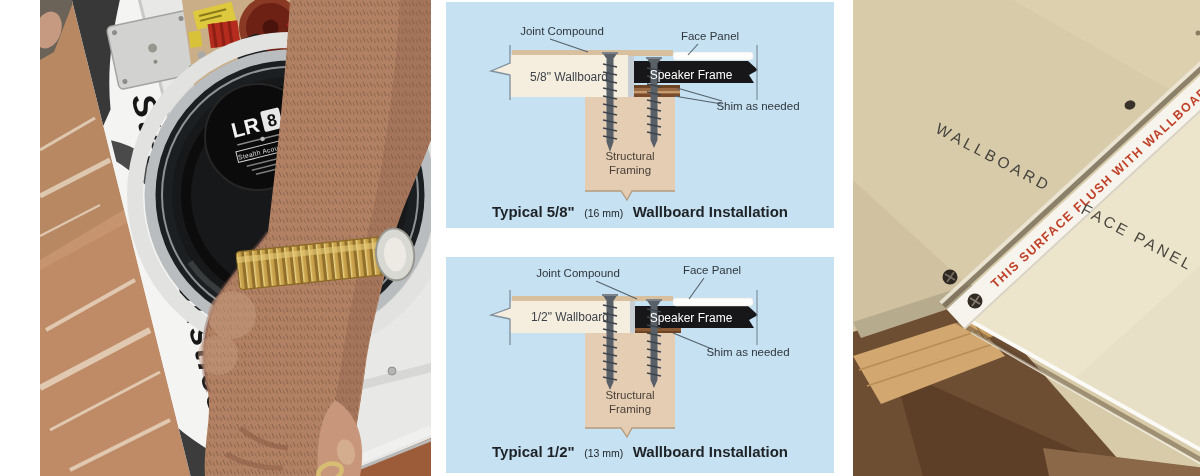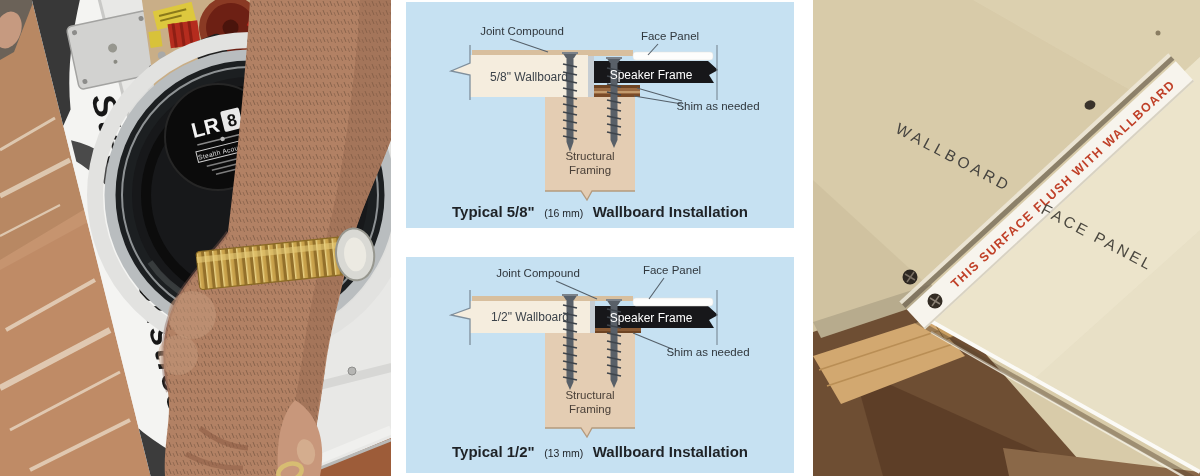--- a/index.html
+++ b/index.html
@@ -1,18 +1,18 @@
 <!DOCTYPE html>
 <html><head>
 <meta charset="utf-8">
 <style>
   html,body{margin:0;padding:0;background:#ffffff;}
   .stage{position:relative;width:1200px;height:476px;background:#ffffff;overflow:hidden;
          font-family:"Liberation Sans",sans-serif;}
-  .ph,.diag{position:absolute;top:0;overflow:hidden;}
+  .ph,.diag{position:absolute;top:0;overflow:hidden;margin-left:40px;}
   #leftPhoto{left:0;width:391px;height:476px;}
   #diagTop{left:406px;top:0;width:388px;height:230px;}
   #diagBottom{left:406px;top:257px;width:388px;height:219px;}
   #rightPhoto{left:813px;width:387px;height:476px;}
   svg{display:block;}
   text{font-family:"Liberation Sans",sans-serif;}
 </style>
 </head>
 <body>
 

